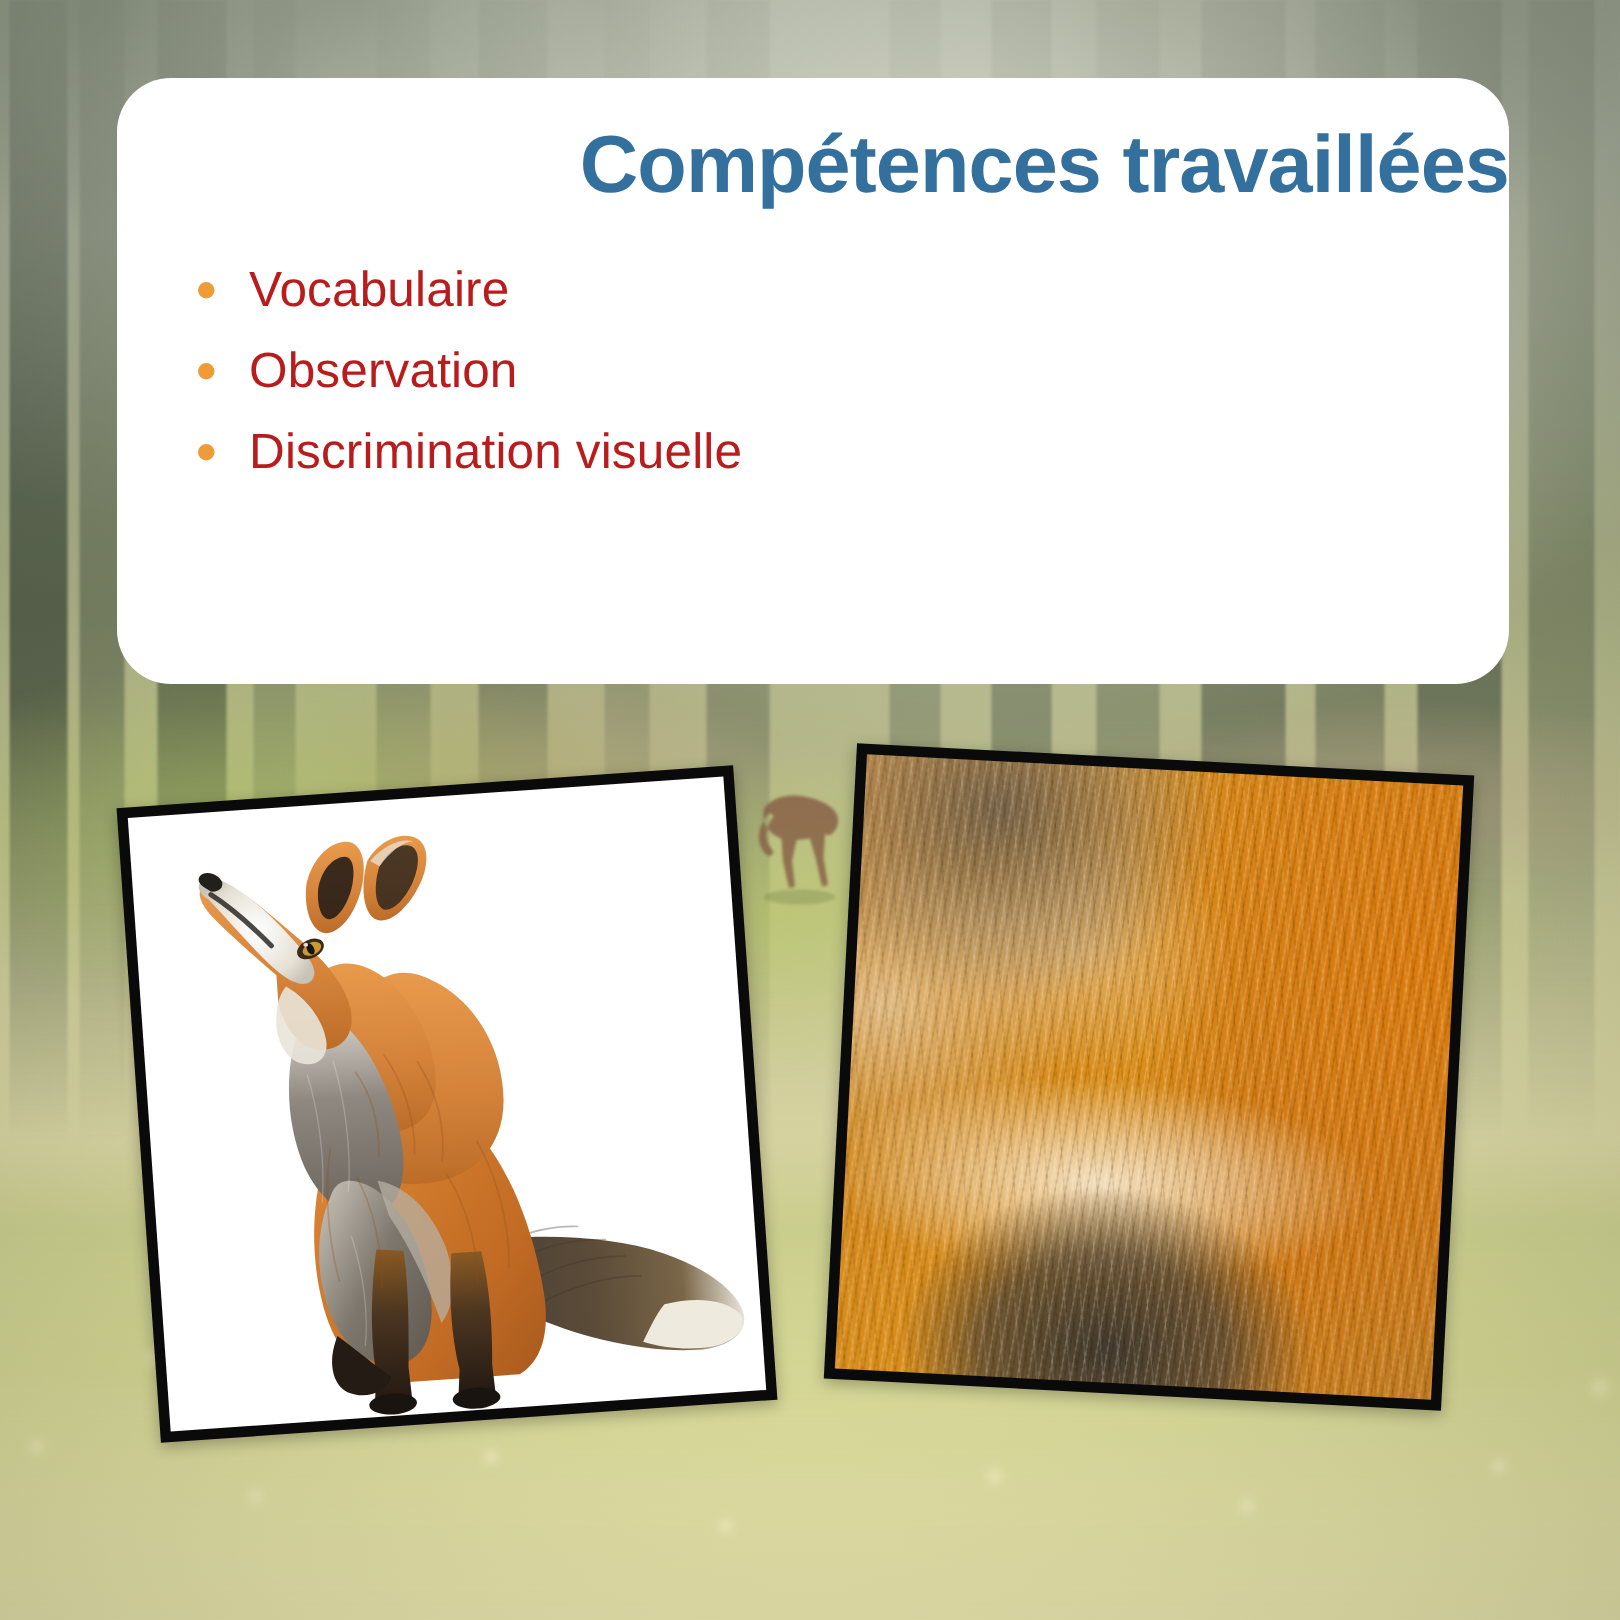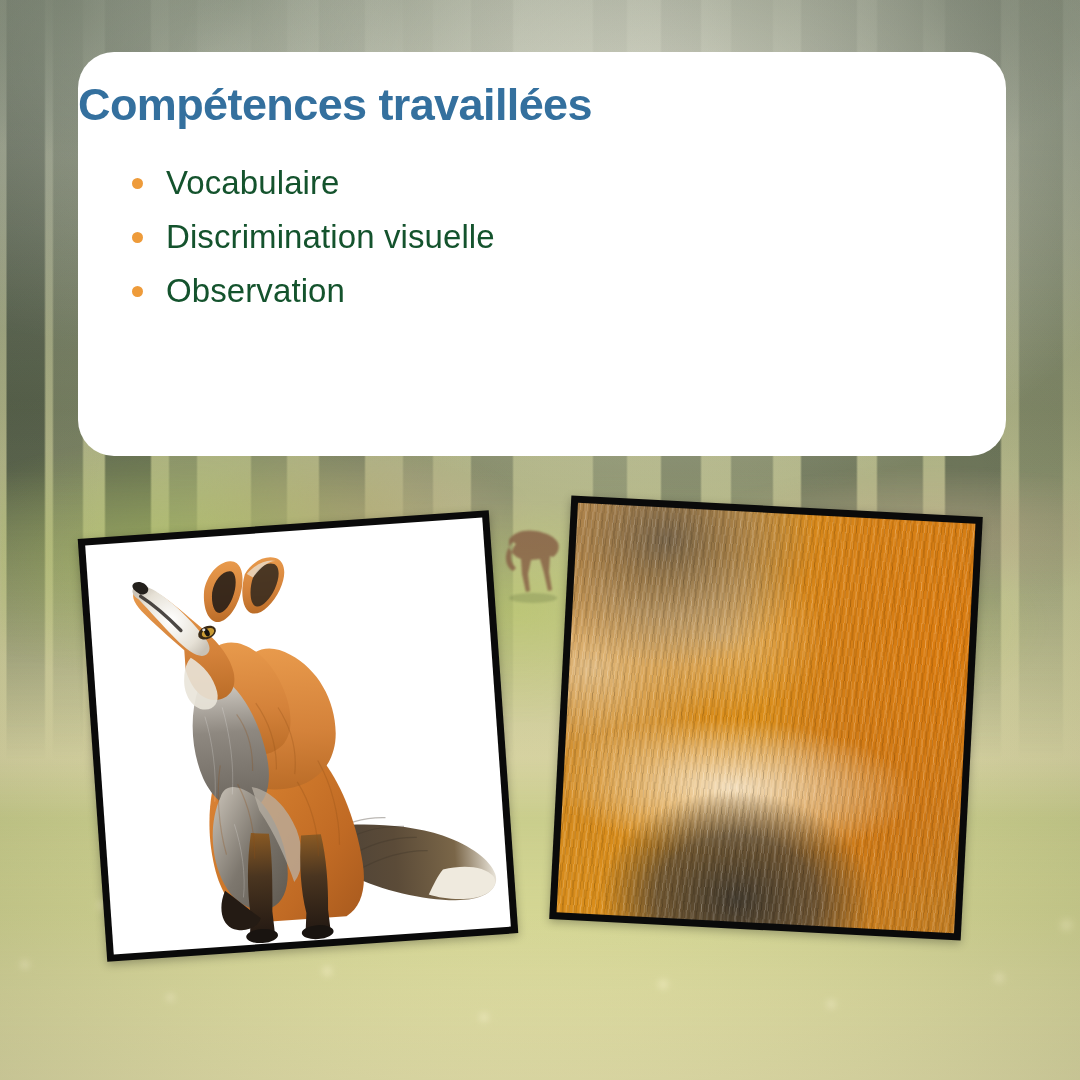--- a/index.html
+++ b/index.html
@@ -136,40 +136,40 @@
     position: absolute;
     left: 78px; top: 52px;
     width: 928px; height: 404px;
     background: #ffffff;
     border-radius: 36px;
   }
 
   .card-title {
     margin: 0;
     padding: 28px 0 0 0;
-    text-align: left;
-    font-size: 45px;
+    text-align: right;
+    font-size: 54px;
     font-weight: 700;
     letter-spacing: -0.6px;
     color: #34709E;
     line-height: 1.12;
   }
 
   .skill-list {
     list-style: none;
     margin: 26px 0 0 0;
     padding: 0 0 0 54px;
   }
 
   .skill-item {
     display: flex;
     align-items: center;
     height: 54px;
     font-size: 33px;
-    color: #14532d;
+    color: #b91c1c;
     letter-spacing: 0.1px;
   }
 
   .skill-dot {
     flex: 0 0 auto;
     width: 11px; height: 11px;
     border-radius: 50%;
     background: #EE9B3A;
     margin-right: 23px;
   }
@@ -273,25 +273,25 @@
   <div class="card">
     <h1 class="card-title">Compétences travaillées</h1>
 
     <ul class="skill-list">
       <li class="skill-item">
         <span class="skill-dot"></span>
         <span class="skill-label">Vocabulaire</span>
       </li>
       <li class="skill-item">
         <span class="skill-dot"></span>
-        <span class="skill-label">Discrimination visuelle</span>
+        <span class="skill-label">Observation</span>
       </li>
       <li class="skill-item">
         <span class="skill-dot"></span>
-        <span class="skill-label">Observation</span>
+        <span class="skill-label">Discrimination visuelle</span>
       </li>
     </ul>
   </div>
 
   <div class="photo-frame frame-fox">
     <div class="photo-inner">
       <svg class="fox-art" viewBox="0 0 400 412" preserveAspectRatio="xMidYMid meet">
         <defs>
           <linearGradient id="furOrange" x1="0" y1="0" x2="1" y2="1">
             <stop offset="0%" stop-color="#e0873a"></stop>

